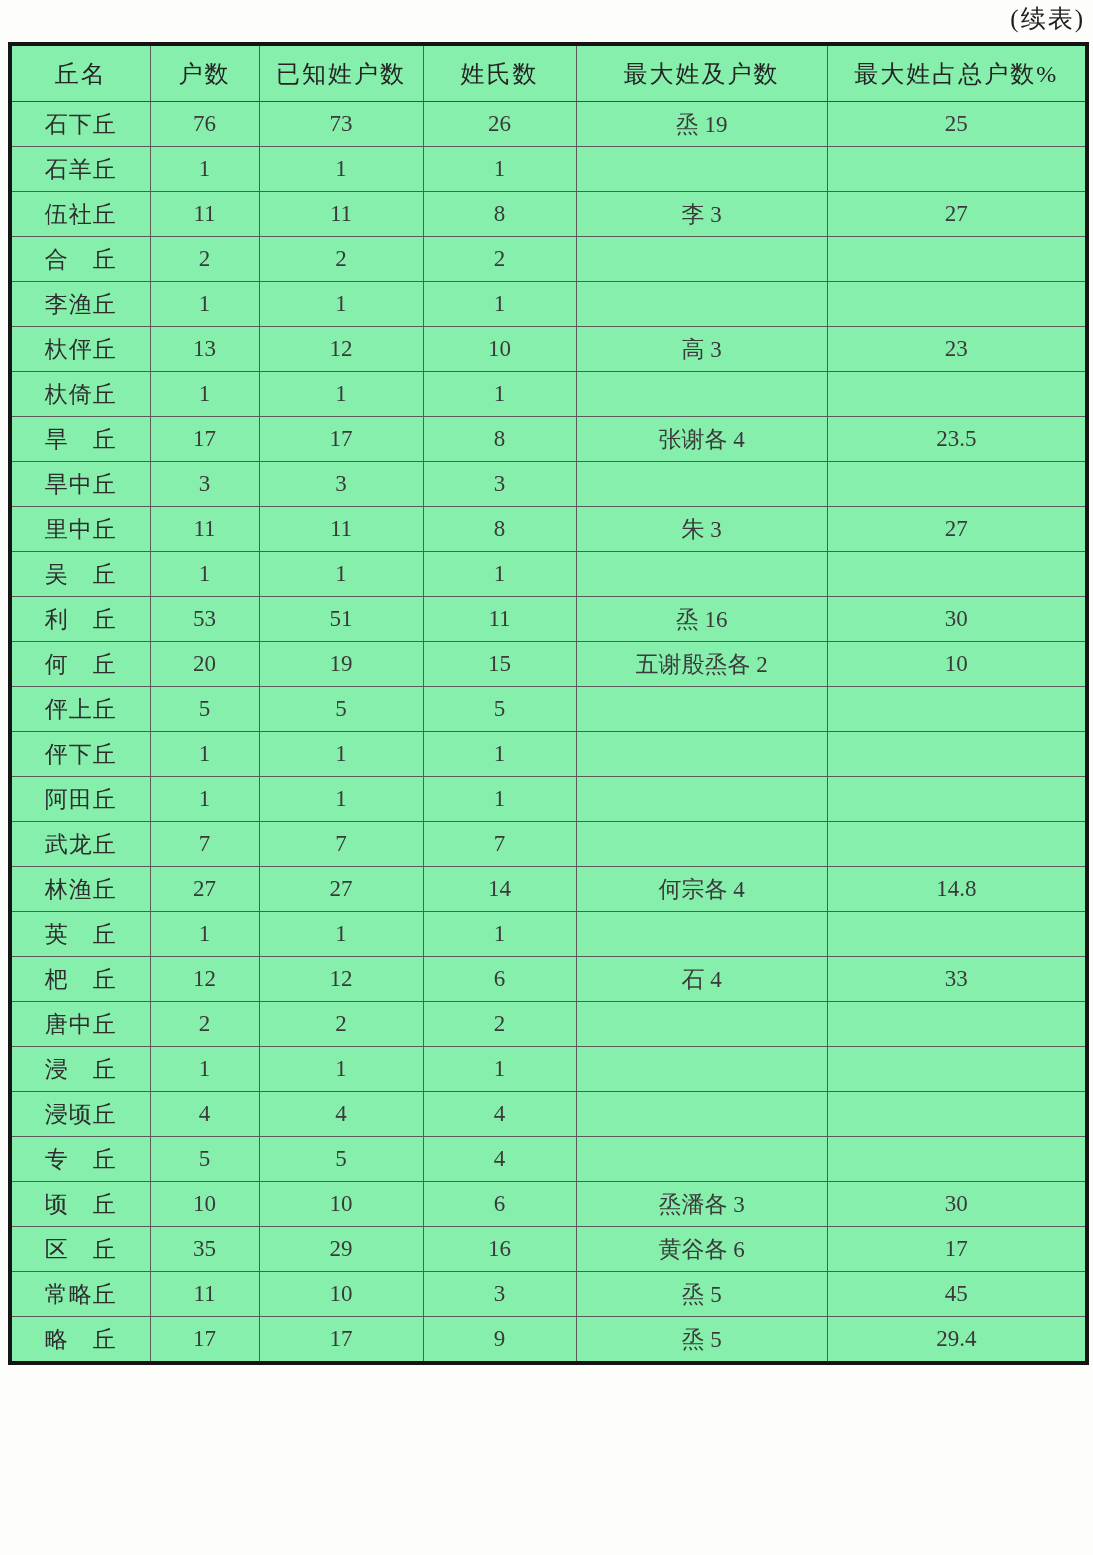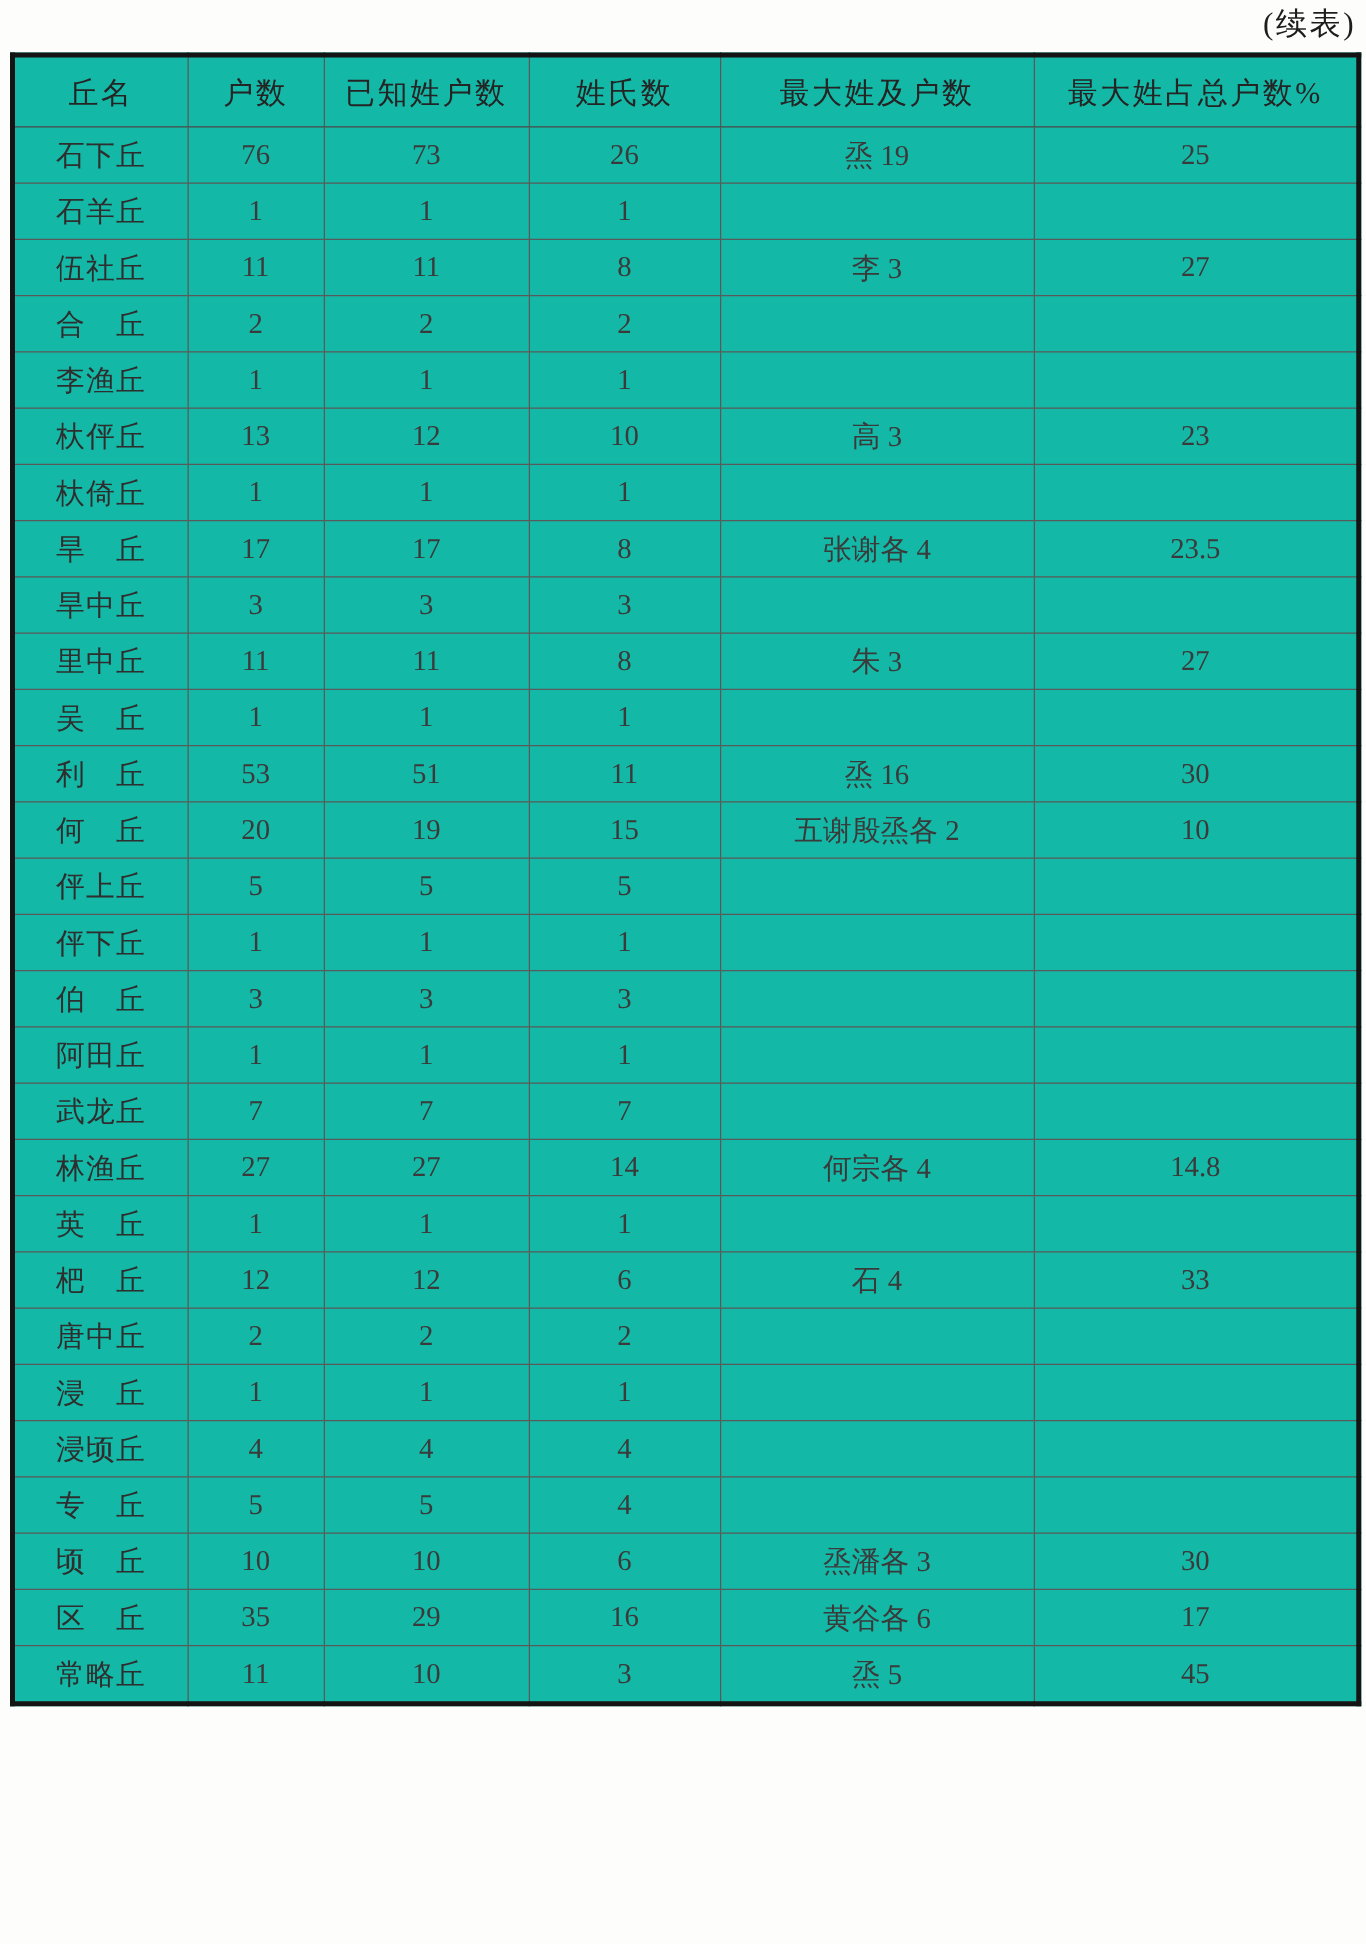--- a/index.html
+++ b/index.html
@@ -25,21 +25,21 @@
     text-align: center;
   }
   table.main-table {
     position: absolute;
     top: 42px;
     left: 8px;
     width: 1077px;
     border-collapse: collapse;
     table-layout: fixed;
     border: 4px solid #141414;
-    background: #14b8a6;
+    background: #86efac;
   }
   th, td {
     border: 1px solid #5a5a5a;
     text-align: center;
     vertical-align: middle;
     font-weight: normal;
     padding: 0;
     overflow: hidden;
     white-space: nowrap;
   }
@@ -206,28 +206,20 @@
       </tr>
       <tr>
         <td>伻下丘</td>
         <td>1</td>
         <td>1</td>
         <td>1</td>
         <td></td>
         <td></td>
       </tr>
       <tr>
-        <td>伯　丘</td>
-        <td>3</td>
-        <td>3</td>
-        <td>3</td>
-        <td></td>
-        <td></td>
-      </tr>
-      <tr>
         <td>阿田丘</td>
         <td>1</td>
         <td>1</td>
         <td>1</td>
         <td></td>
         <td></td>
       </tr>
       <tr>
         <td>武龙丘</td>
         <td>7</td>
@@ -309,14 +301,22 @@
         <td>17</td>
       </tr>
       <tr>
         <td>常略丘</td>
         <td>11</td>
         <td>10</td>
         <td>3</td>
         <td>烝 5</td>
         <td>45</td>
       </tr>
+      <tr>
+        <td>略　丘</td>
+        <td>17</td>
+        <td>17</td>
+        <td>9</td>
+        <td>烝 5</td>
+        <td>29.4</td>
+      </tr>
     </tbody>
 </table>
 
 </body></html>

